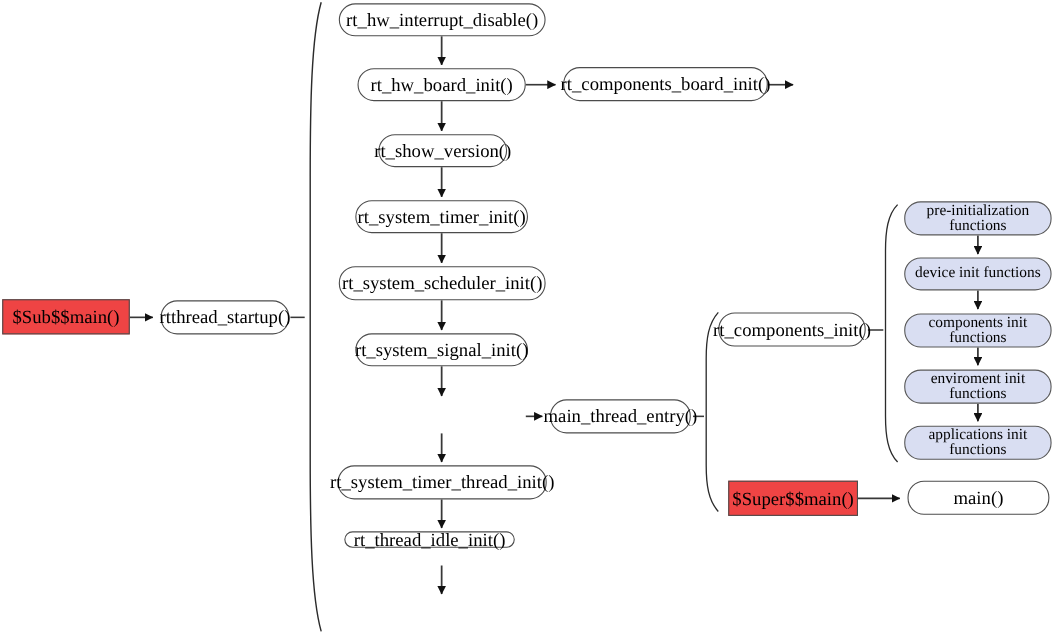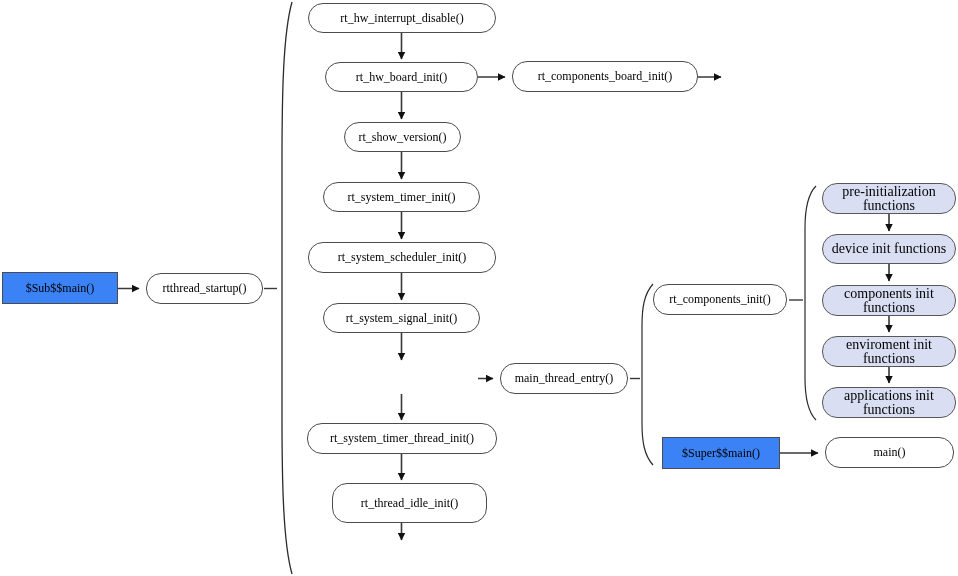--- a/index.html
+++ b/index.html
@@ -12,25 +12,25 @@
   }
   .wires{position:absolute;left:0;top:0;}
   .node{
     position:absolute;
     box-sizing:border-box;
     display:flex;align-items:center;justify-content:center;
     text-align:center;
     background:#ffffff;
     border:1px solid #4c4c4c;
     color:#000;
-    font-size:12px;line-height:15px;
+    font-size:17px;line-height:15px;
     white-space:nowrap;
   }
   .stadium{border-radius:15px;}
-  .rect{border-radius:0;background:#3b82f6;border-color:#4c4c4c;}
+  .rect{border-radius:0;background:#ef4444;border-color:#4c4c4c;}
   .blue{
     border-radius:15px;
     background:#d9def2;border-color:#585858;
     font-size:14px;line-height:14px;
     white-space:normal;
     padding:0 8px;
   }
 </style>
 </head>
 <body>
@@ -115,21 +115,21 @@
   </div>
   <div class="node stadium" style="left:323px;top:303px;width:157px;height:30px">
     <span>rt_system_signal_init()</span>
   </div>
   <div class="node stadium" style="left:500px;top:363px;width:128px;height:31px">
     <span>main_thread_entry()</span>
   </div>
   <div class="node stadium" style="left:307px;top:423px;width:190px;height:31px">
     <span>rt_system_timer_thread_init()</span>
   </div>
-  <div class="node stadium" style="left:332px;top:483px;width:155px;height:40px">
+  <div class="node stadium" style="left:313px;top:483px;width:155px;height:15px">
     <span>rt_thread_idle_init()</span>
   </div>
 
   <div class="node stadium" style="left:653px;top:284px;width:134px;height:31px">
     <span>rt_components_init()</span>
   </div>
   <div class="node blue" style="left:822px;top:183px;width:134px;height:31px">
     <span>pre-initialization functions</span>
   </div>
   <div class="node blue" style="left:822px;top:234px;width:134px;height:30px">

